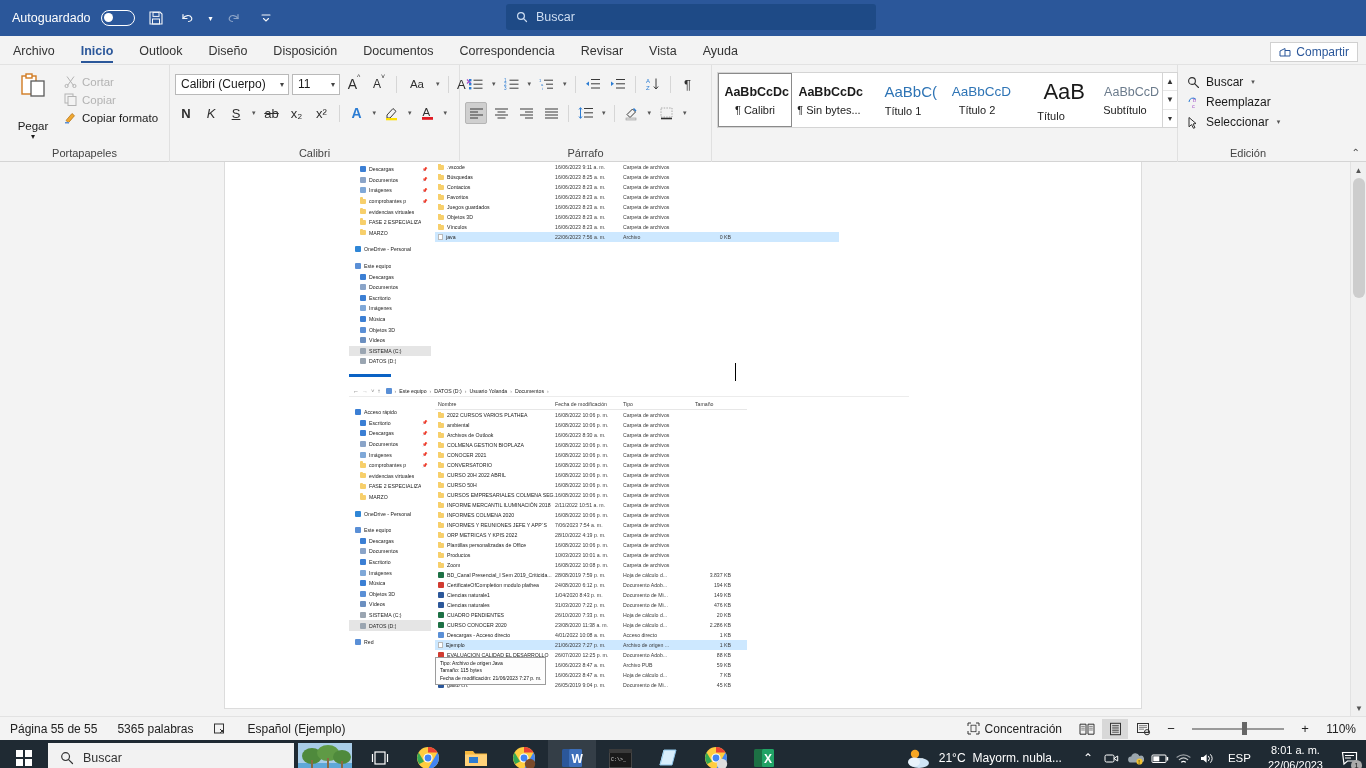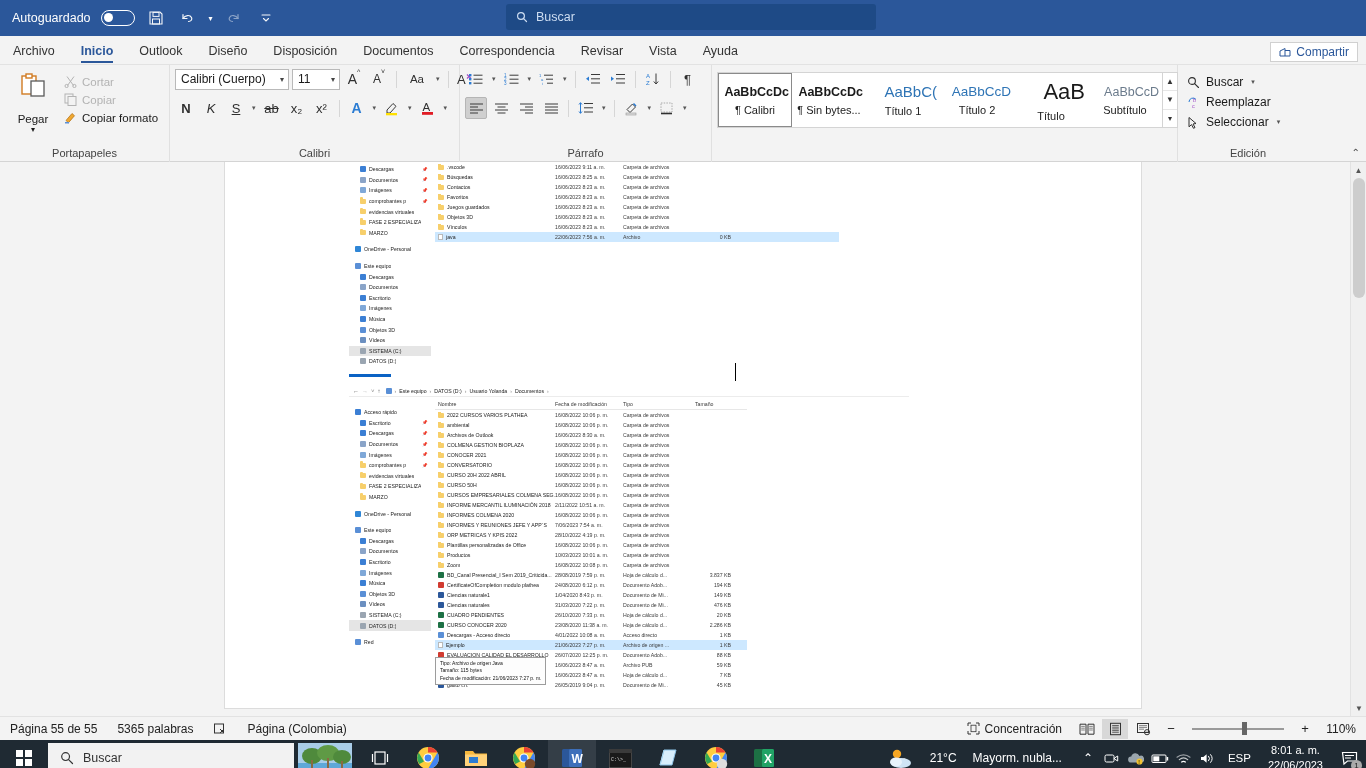--- a/index.html
+++ b/index.html
@@ -62,28 +62,28 @@
   #ribbon{ height:97px; background:#f3f3f3; display:flex; border-bottom:1px solid #d4d4d4;
            position:relative; }
   .group{ position:relative; display:flex; flex-direction:column; height:97px;
           border-right:1px solid #e0e0e0; padding:3px 5px 0; }
   .group-body{ flex:1; display:flex; align-items:flex-start; }
   .group-name{ text-align:center; font-size:11px; color:#444; padding-bottom:3px; position:relative; }
 
   
   .clip-paste{ width:56px; display:flex; flex-direction:column; align-items:center; padding-top:4px;
                cursor:pointer; }
-  .clip-paste .lbl{ font-size:11.5px; margin-top:11px; }
+  .clip-paste .lbl{ font-size:11.5px; margin-top:18px; }
   .clip-items{ display:flex; flex-direction:column; justify-content:center; padding-top:6px; gap:3px; }
   .clip-item{ display:flex; align-items:center; gap:5px; font-size:11.5px; color:#b3b3b3; padding:1px 3px;}
   .clip-item.enabled{ color:#1a1a1a; cursor:pointer; }
 
   
   .row{ display:flex; align-items:center; gap:3px; }
-  .row.r1{ }
+  .row.r1{ margin-top:5px; }
   .row.r2{ margin-top:7px; }
   .combo{ border:1px solid #b9b9b9; background:#fff; height:21px; display:flex; align-items:center;
           padding:0 4px 0 5px; font-size:12px; cursor:pointer; }
   .combo .cv{ flex:1; }
   .combo .cd{ font-size:8px; color:#444; margin-left:6px; }
   .ic{ width:22px; height:22px; display:flex; align-items:center; justify-content:center;
        font-size:13px; cursor:pointer; color:#2f2f2f; border-radius:2px;}
   .ic.wide{ width:28px; }
   .ic.sel{ background:#cfcfcf; border:1px solid #b5b5b5; }
   .sep{ width:1px; height:17px; background:#d6d6d6; margin:0 3px; }
@@ -178,21 +178,21 @@
   .winlogo{ width:16px; height:16px; display:grid; grid-template-columns:1fr 1fr; grid-template-rows:1fr 1fr; gap:2px;}
   .winlogo i{ background:#fff; display:block; }
   #tb-search{ width:246px; height:30px; background:#f2f2f2; display:flex; align-items:center;
               gap:9px; padding-left:12px; color:#333; font-size:12.5px; cursor:text; }
   .tb-app{ width:48px; height:36px; display:flex; align-items:center; justify-content:center;
            position:relative; cursor:pointer; }
   .tb-app.active{ background:#343e47; }
   .tray{ position:absolute; right:0; display:flex; align-items:center; height:36px; color:#fff; }
   .tray-ic{ width:24px; height:36px; display:flex; align-items:center; justify-content:center;
             font-size:12px; cursor:pointer; }
-  .weather{ display:flex; align-items:center; gap:16px; padding-right:14px; font-size:12px; cursor:pointer;}
+  .weather{ display:flex; align-items:center; gap:7px; padding-right:14px; font-size:12px; cursor:pointer;}
   #clock{ display:flex; flex-direction:column; align-items:center; font-size:11px; line-height:1.35;
           padding:0 9px; cursor:pointer;}
   #notif{ width:34px; height:36px; display:flex; align-items:center; justify-content:center;
           position:relative; cursor:pointer;}
   .badge{ position:absolute; right:4px; bottom:5px; background:#aaa; color:#222; border-radius:50%;
           width:11px; height:11px; font-size:8px; display:flex; align-items:center; justify-content:center;}
   .lang{ font-size:11.5px; padding:0 8px; cursor:pointer; }
 </style>
 </head>
 <body>
@@ -1113,21 +1113,21 @@
 
 <div id="status">
   <div class="st-item">Página 55 de 55</div>
   <div class="st-item">5365 palabras</div>
   <div class="st-item">
     <svg width="14" height="14" viewBox="0 0 14 14">
         <rect x="1.5" y="2" width="9" height="9" fill="none" stroke="#333" stroke-width="1"></rect>
         <path d="M7 7l4 4M11 7l-4 4" stroke="#333" stroke-width="1"></path>
       </svg>
   </div>
-  <div class="st-item">Página (Colombia)</div>
+  <div class="st-item">Español (Ejemplo)</div>
 
   <div class="st-right">
     <div class="st-item">
       <svg width="13" height="13" viewBox="0 0 13 13">
           <path d="M1 4V1h3M12 4V1H9M1 9v3h3M12 9v3H9" fill="none" stroke="#333" stroke-width="1"></path>
           <rect x="4" y="3.2" width="5" height="6.5" fill="none" stroke="#333" stroke-width=".8"></rect>
         </svg>
       <span>Concentración</span>
     </div>
     <div class="vbtn">

